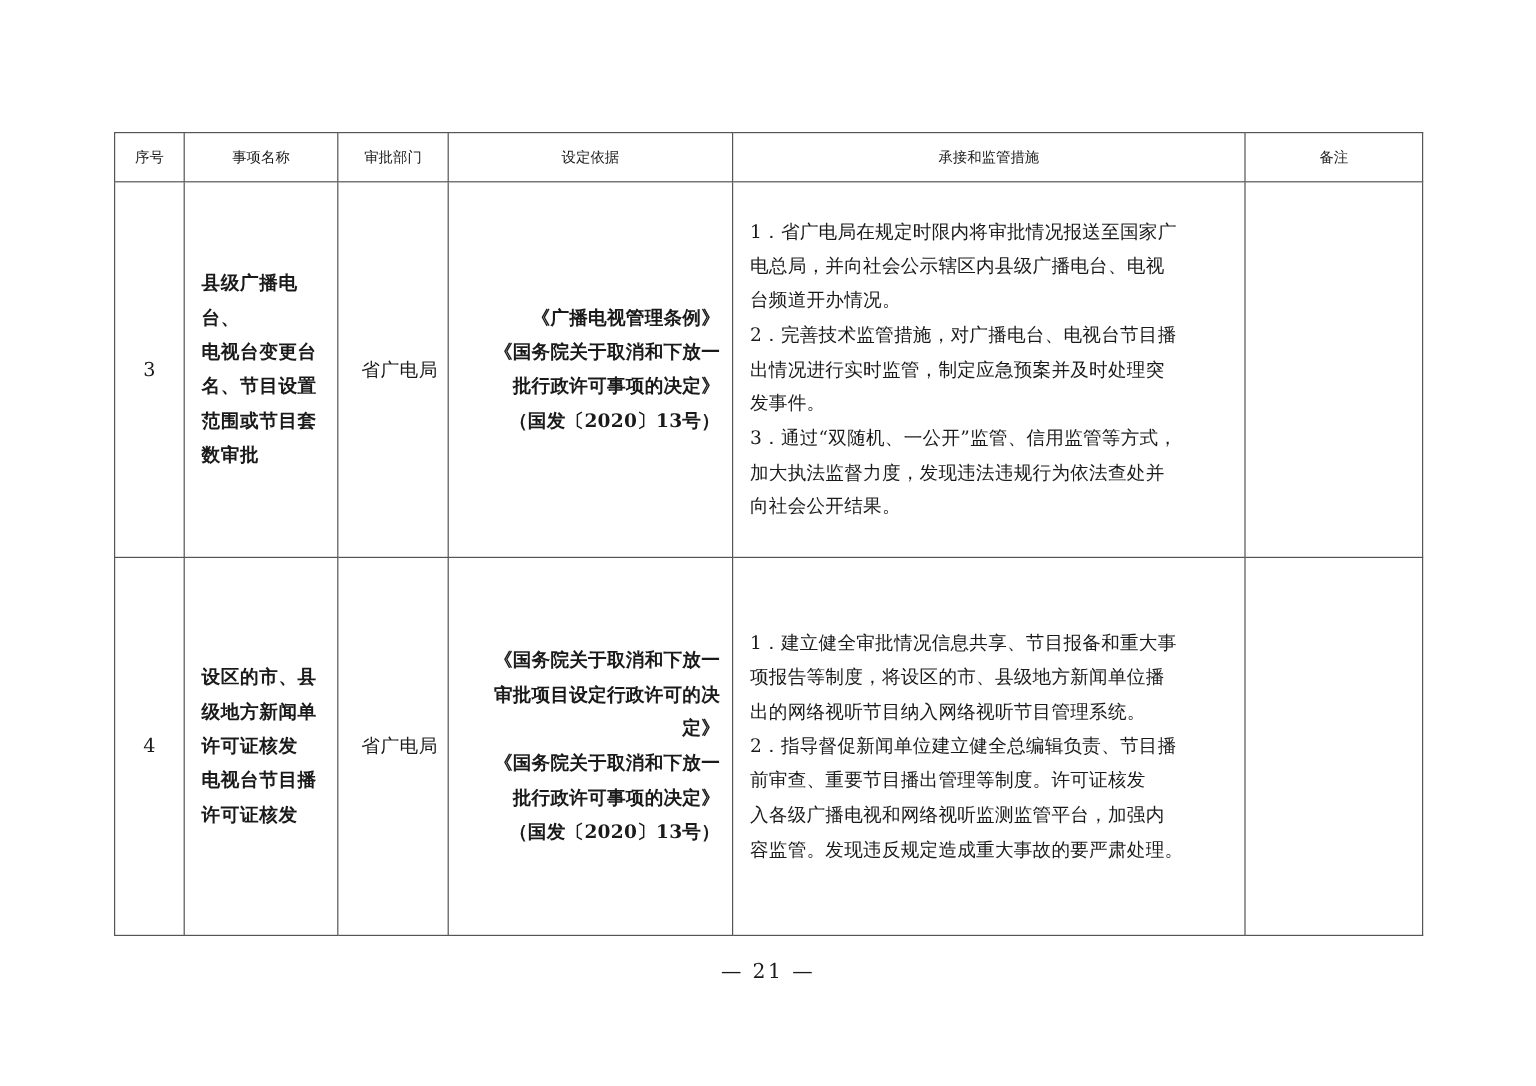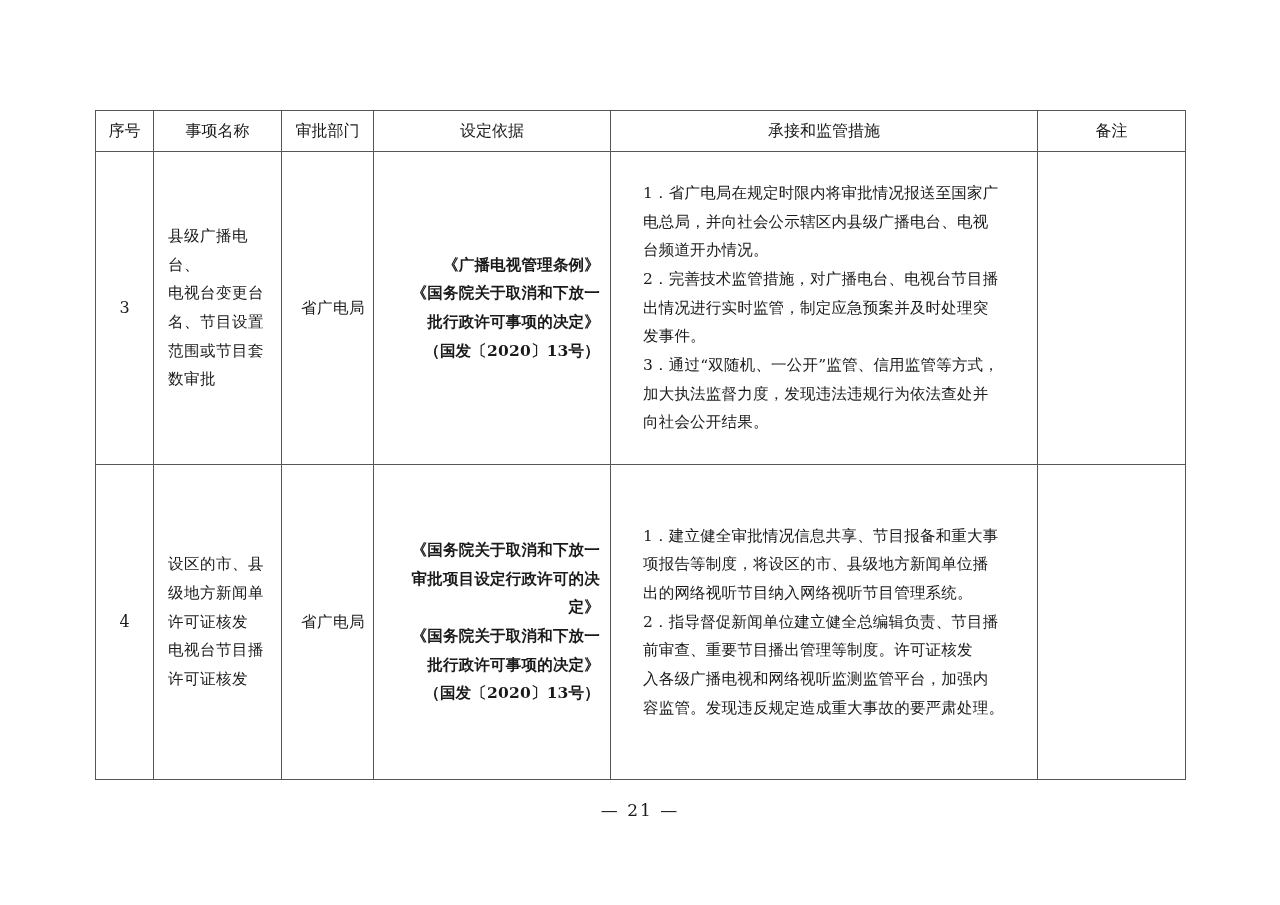--- a/index.html
+++ b/index.html
@@ -34,55 +34,56 @@
     vertical-align: middle;
     padding: 6px 8px;
     font-size: 15.5px;
     line-height: 1.85;
     font-weight: normal;
   }
   .doc-table th {
     text-align: center;
     height: 34px;
     padding: 3px 4px;
-    font-size: 16px;
+    font-size: 12px;
     margin-top: 14px;
   }
   col.c-no    { width: 58px; }
   col.c-name  { width: 128px; }
   col.c-dept  { width: 92px; }
   col.c-basis { width: 237px; }
   col.c-meas  { width: 427px; }
   col.c-note  { width: 148px; }
 
   td.cell-no {
     text-align: center;
     font-family: "DejaVu Serif", "Liberation Serif", serif;
     font-size: 16px;
   }
   td.cell-name {
     text-align: left;
     padding-left: 14px;
     padding-right: 8px;
     letter-spacing: 0.5px;
+    font-weight: bold;
   }
   td.cell-dept {
     text-align: right;
     letter-spacing: 0.5px;
   }
   td.cell-basis {
     text-align: right;
     padding-left: 14px;
     padding-right: 10px;
     letter-spacing: 0.2px;
     font-weight: bold;
   }
   td.cell-meas {
     text-align: left;
-    padding-left: 32px;
+    padding-left: 14px;
     padding-right: 12px;
     letter-spacing: 0.2px;
   }
   td.cell-note { }
 
   .line { display: block; }
 
   .row-3 td { height: 300px; }
   .row-4 td { height: 302px; }
 

